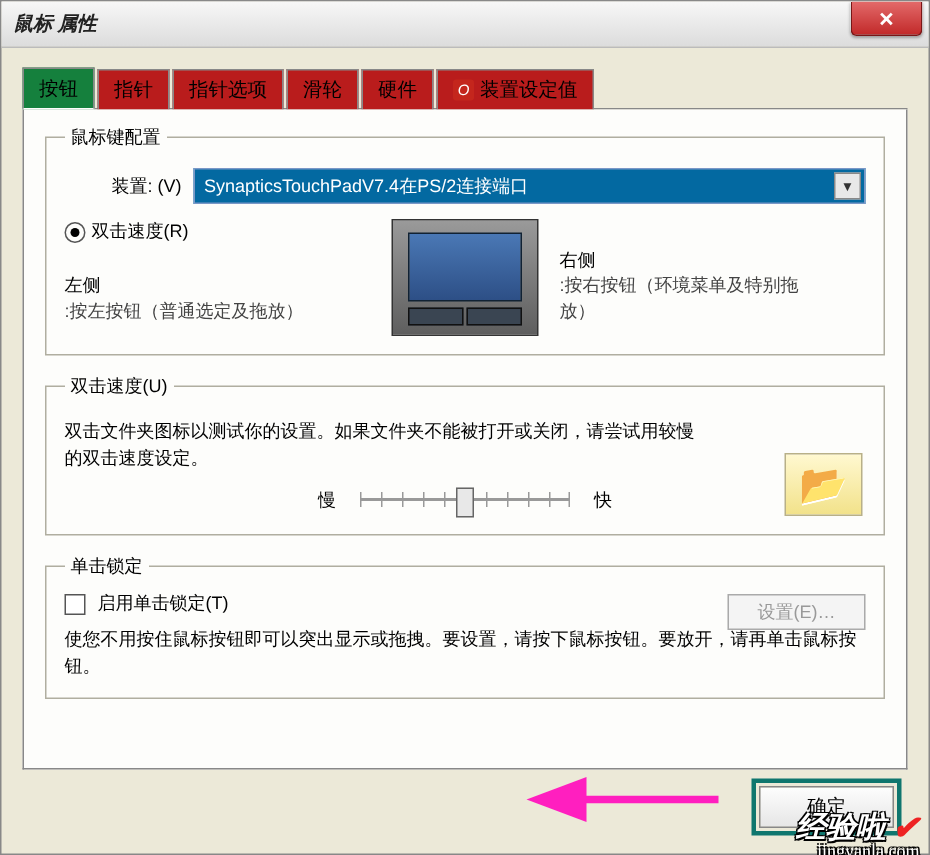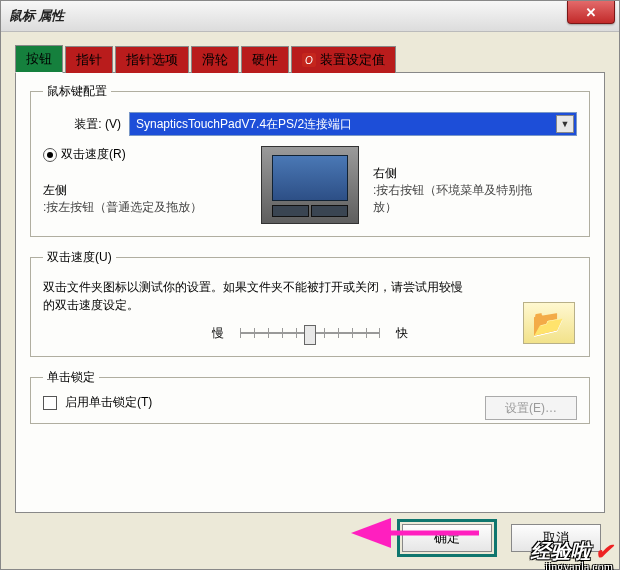--- a/index.html
+++ b/index.html
@@ -12,21 +12,21 @@
 .tab{border:1px solid #888;border-bottom:none;background:#b91c1c;padding:4px 10px;margin-right:2px;font-size:13px;position:relative;top:1px;}
 .tab.active{background:#15803d;border-bottom:1px solid #fdfdfb;}
 .tab.icon-tab{display:flex;align-items:center;gap:4px;}
 .tab-icon{width:14px;height:14px;background:#c4261d;border-radius:2px;display:inline-flex;align-items:center;justify-content:center;color:#fff;font-size:10px;font-style:italic;}
 .panel{border:1px solid #888;border-top:none;background:#fdfdfb;padding:10px 14px 14px;height:440px;box-sizing:border-box;position:relative;}
 fieldset{border:1px solid #b0aea0;margin:0 0 12px;padding:8px 12px 12px;position:relative;}
 legend{padding:0 4px;font-size:12px;}
 .row{display:flex;align-items:center;gap:8px;}
 .device-row{margin:4px 0 10px;}
 .device-label{min-width:78px;text-align:right;}
-.device-select{flex:1;height:22px;background:#1d4ed8;color:#fff;border:1px solid #7a98c7;display:flex;align-items:center;padding:0 6px;font-size:12px;position:relative;text-align:center;}
+.device-select{flex:1;height:22px;background:#0369a1;color:#fff;border:1px solid #7a98c7;display:flex;align-items:center;padding:0 6px;font-size:12px;position:relative;text-align:center;}
 .device-select .arrow{position:absolute;right:2px;top:2px;width:16px;height:16px;background:#e8e8e8;border:1px solid #888;display:flex;align-items:center;justify-content:center;font-size:9px;color:#333;}
 .hands{display:flex;align-items:flex-start;margin-top:4px;}
 .hand-col{flex:1;}
 .radio-row{display:flex;align-items:center;gap:4px;margin-bottom:4px;}
 .radio{width:12px;height:12px;border:1px solid #555;border-radius:50%;display:inline-flex;align-items:center;justify-content:center;}
 .radio.checked::after{content:"";width:6px;height:6px;background:#000;border-radius:50%;}
 .side-label{margin-top:19px;}
 .side-desc{color:#444;line-height:1.4;max-width:170px;}
 .touchpad{width:96px;height:76px;background:linear-gradient(#9a9a9a,#5e5e5e);border:1px solid #333;position:relative;margin:0 14px;}
 .touchpad .pad{position:absolute;left:10px;top:8px;right:10px;bottom:22px;background:linear-gradient(#4a78b5,#2d4f86);border:1px solid #123;}
@@ -140,30 +140,30 @@
         </div>
       </fieldset>
 
       <fieldset style="position:relative;">
         <legend>单击锁定</legend>
         <div class="row">
           <span class="checkbox"></span>
           <span>启用单击锁定(T)</span>
         </div>
         <div class="settings-btn">设置(E)…</div>
+        <div class="lock-desc">使您不用按住鼠标按钮即可以突出显示或拖拽。要设置，请按下鼠标按钮。要放开，请再单击鼠标按钮。</div>
       </fieldset>
 
     </div>
   </div>
 
   <div class="footer">
     <div class="ok-highlight">
       <div class="btn">确定</div>
     </div>
-    <div class="btn">取消</div>
   </div>
 
   <div class="arrow-annot">
     <svg width="120" height="30">
       <defs>
           <marker id="ah" markerWidth="10" markerHeight="10" refX="2" refY="3" orient="auto">
             <path d="M0,0 L0,6 L8,3 z" fill="#ff1fbf"></path>
           </marker>
         </defs>
       <line x1="110" y1="15" x2="12" y2="15" stroke="#ff1fbf" stroke-width="5" marker-end="url(#ah)"></line>

